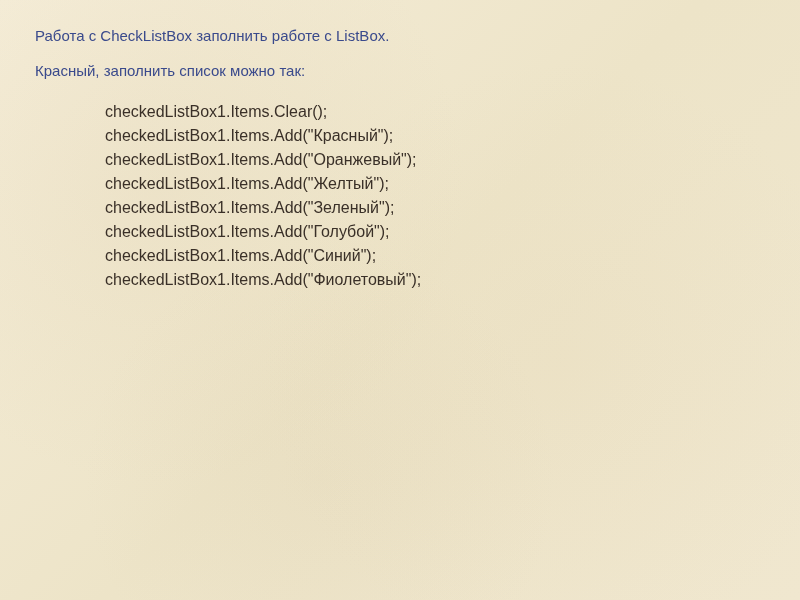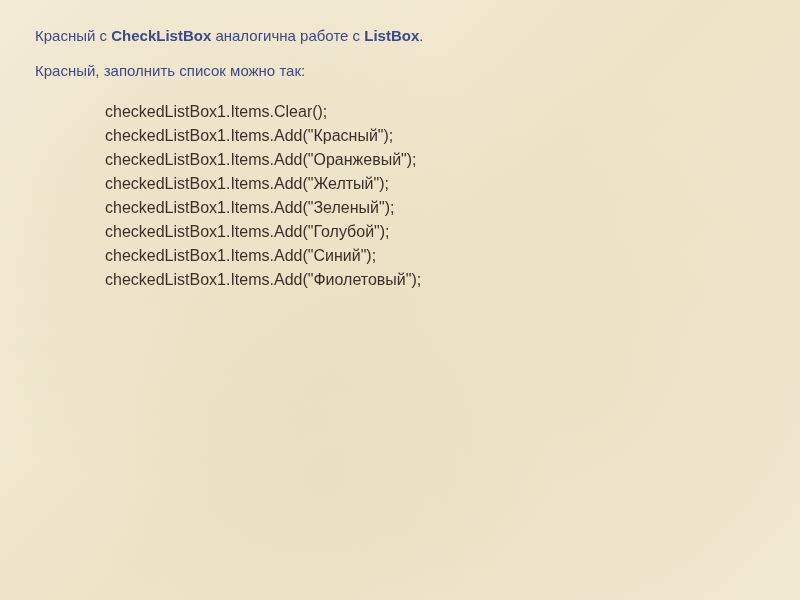--- a/index.html
+++ b/index.html
@@ -31,38 +31,38 @@
       position: relative;
       z-index: 1;
     }
     .intro-line {
       color: #3a4a8c;
       font-size: 15px;
       line-height: 1.5;
       margin-bottom: 12px;
     }
     .bold {
-      font-weight: bold;
+      font-weight: normal;
     }
     .code-block {
       font-family: Liberation Sans, sans-serif;
       font-size: 16px;
       color: #3a3028;
       line-height: 1.5;
       white-space: pre;
       margin-left: 70px;
       margin-top: 18px;
     }
   </style>
 </head>
 <body>
 
 <div class="content">
   <p class="intro-line">
-    <span>Красный с </span><span class="bold">CheckListBox</span><span> аналогична работе с </span><span class="bold">ListBox</span><span>.</span>
+    <span>Работа с </span><span class="bold">CheckListBox</span><span> заполнить работе с </span><span class="bold">ListBox</span><span>.</span>
   </p>
   <p class="intro-line">Красный, заполнить список можно так:</p>
   <div class="code-block"><span>checkedListBox1.Items.Clear();</span>
 <span>checkedListBox1.Items.Add("Красный");</span>
 <span>checkedListBox1.Items.Add("Оранжевый");</span>
 <span>checkedListBox1.Items.Add("Желтый");</span>
 <span>checkedListBox1.Items.Add("Зеленый");</span>
 <span>checkedListBox1.Items.Add("Голубой");</span>
 <span>checkedListBox1.Items.Add("Синий");</span>
 <span>checkedListBox1.Items.Add("Фиолетовый");</span></div>

